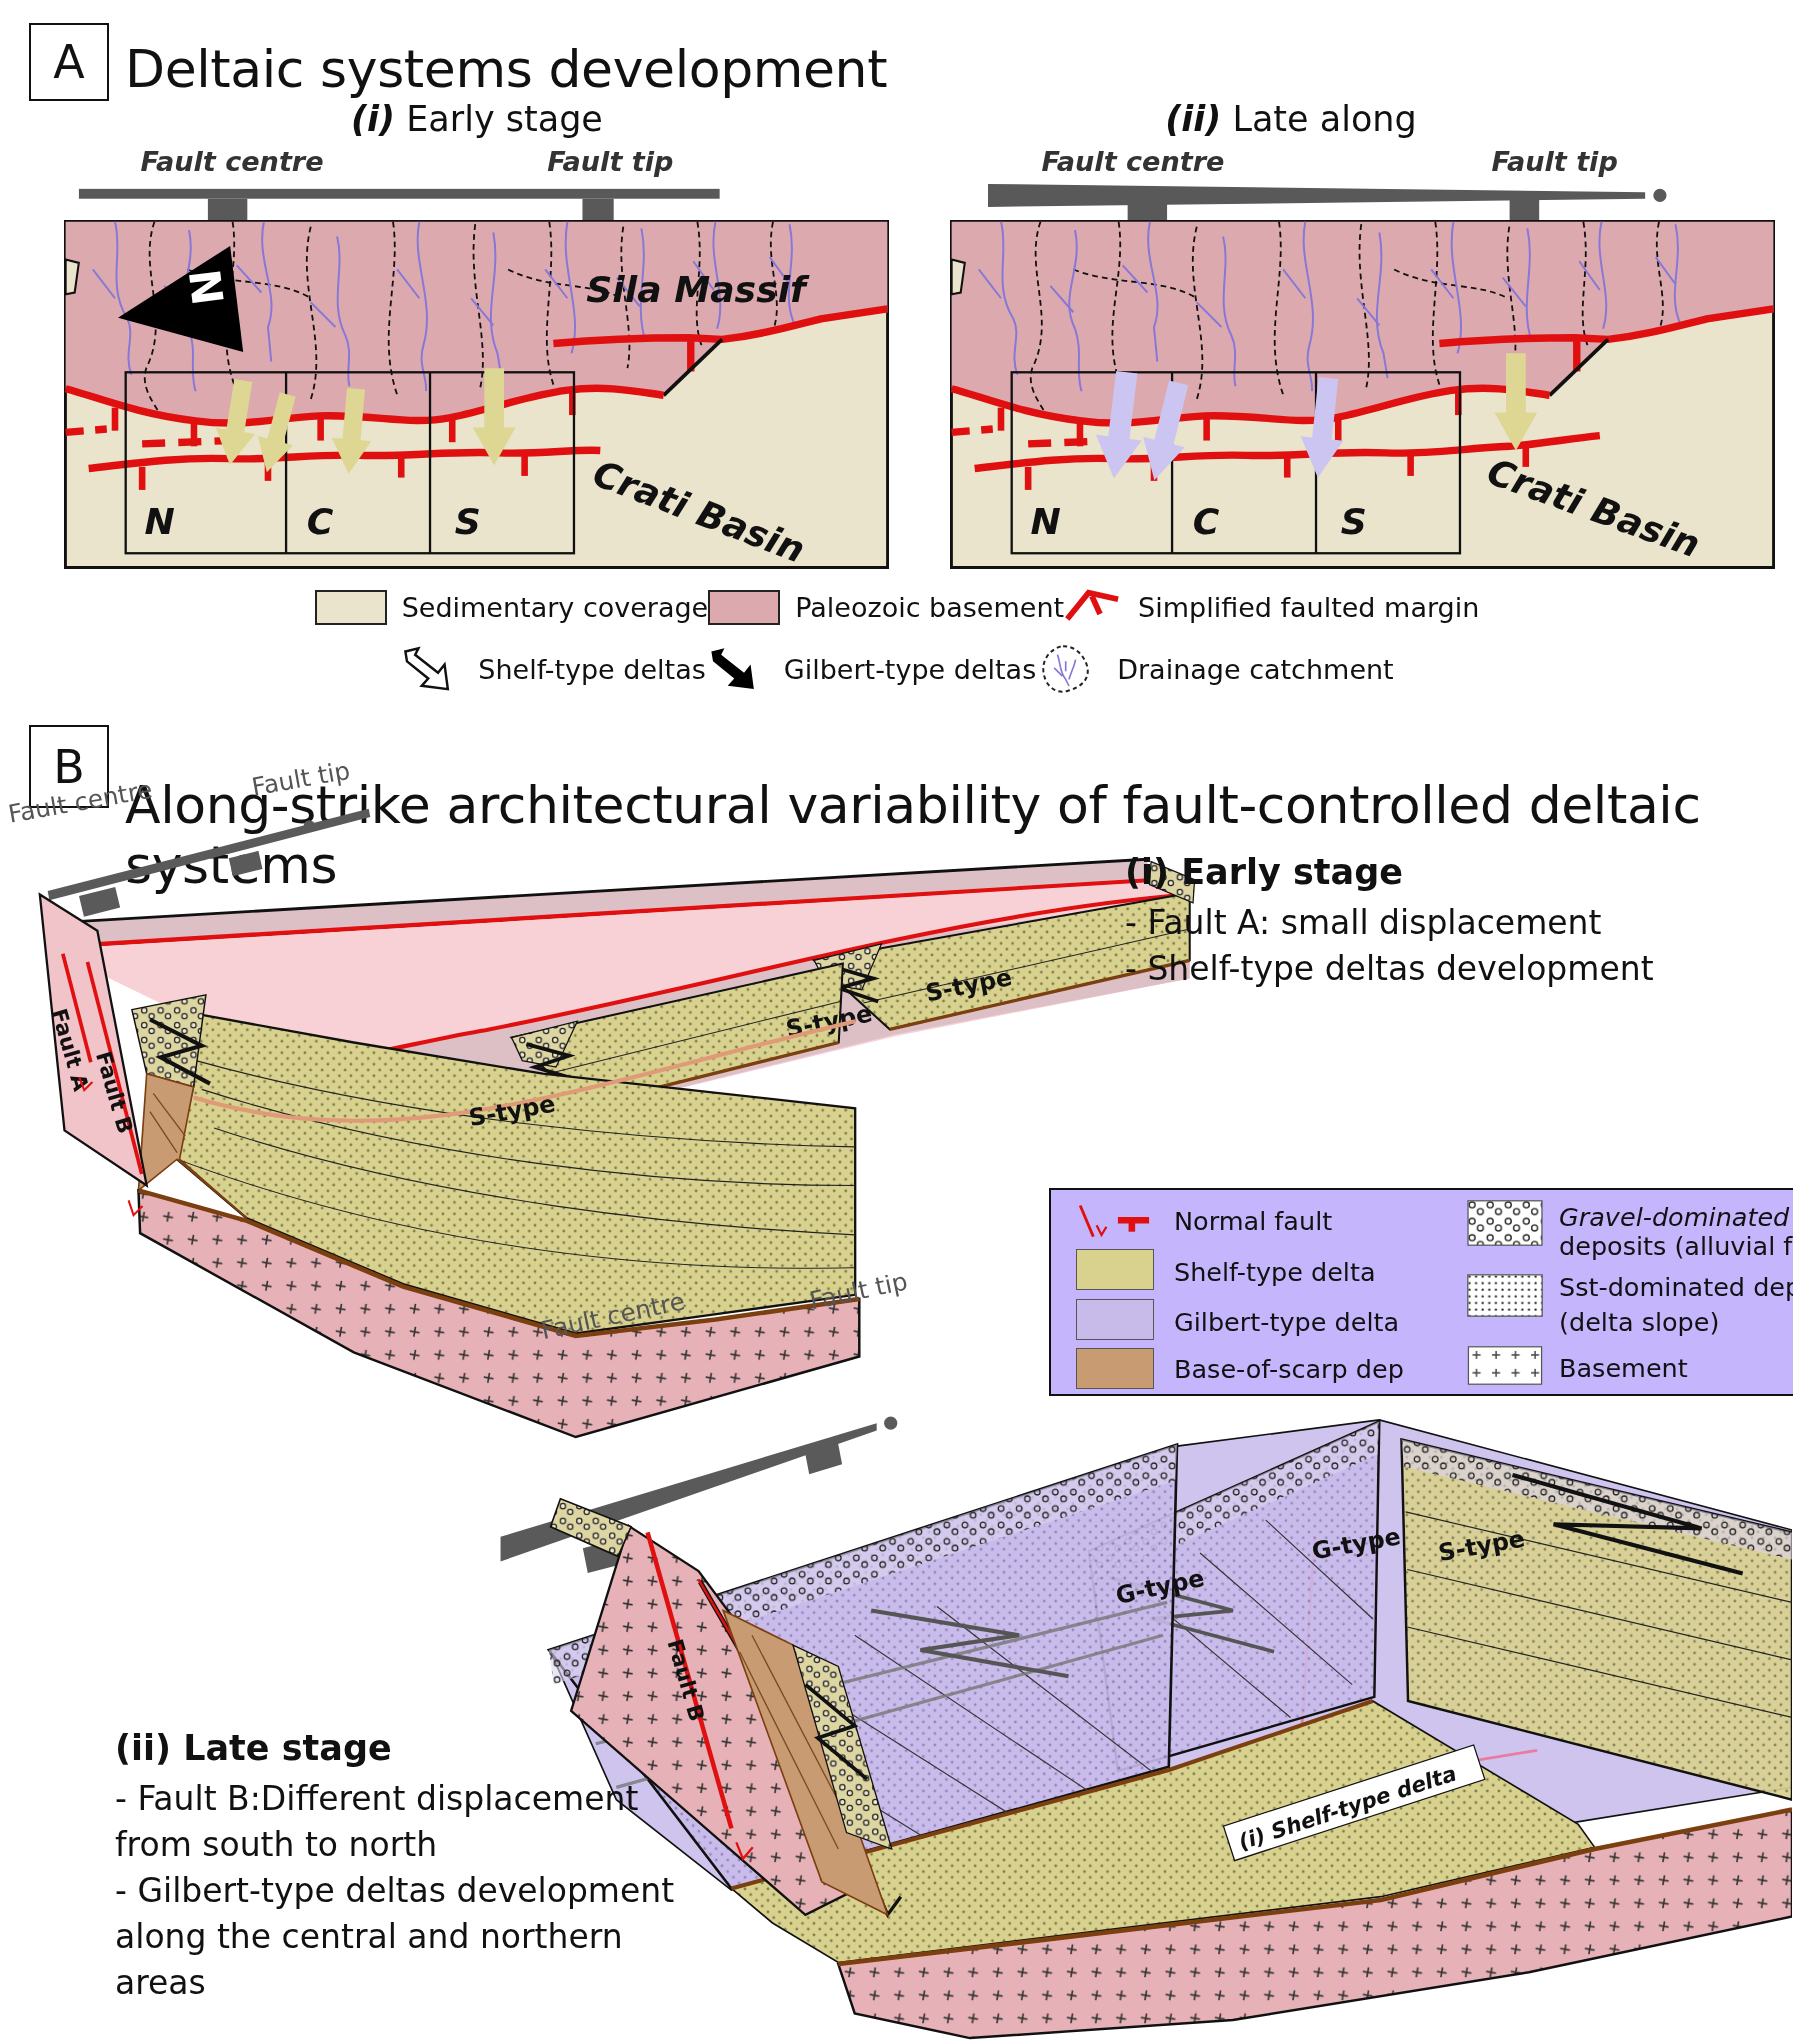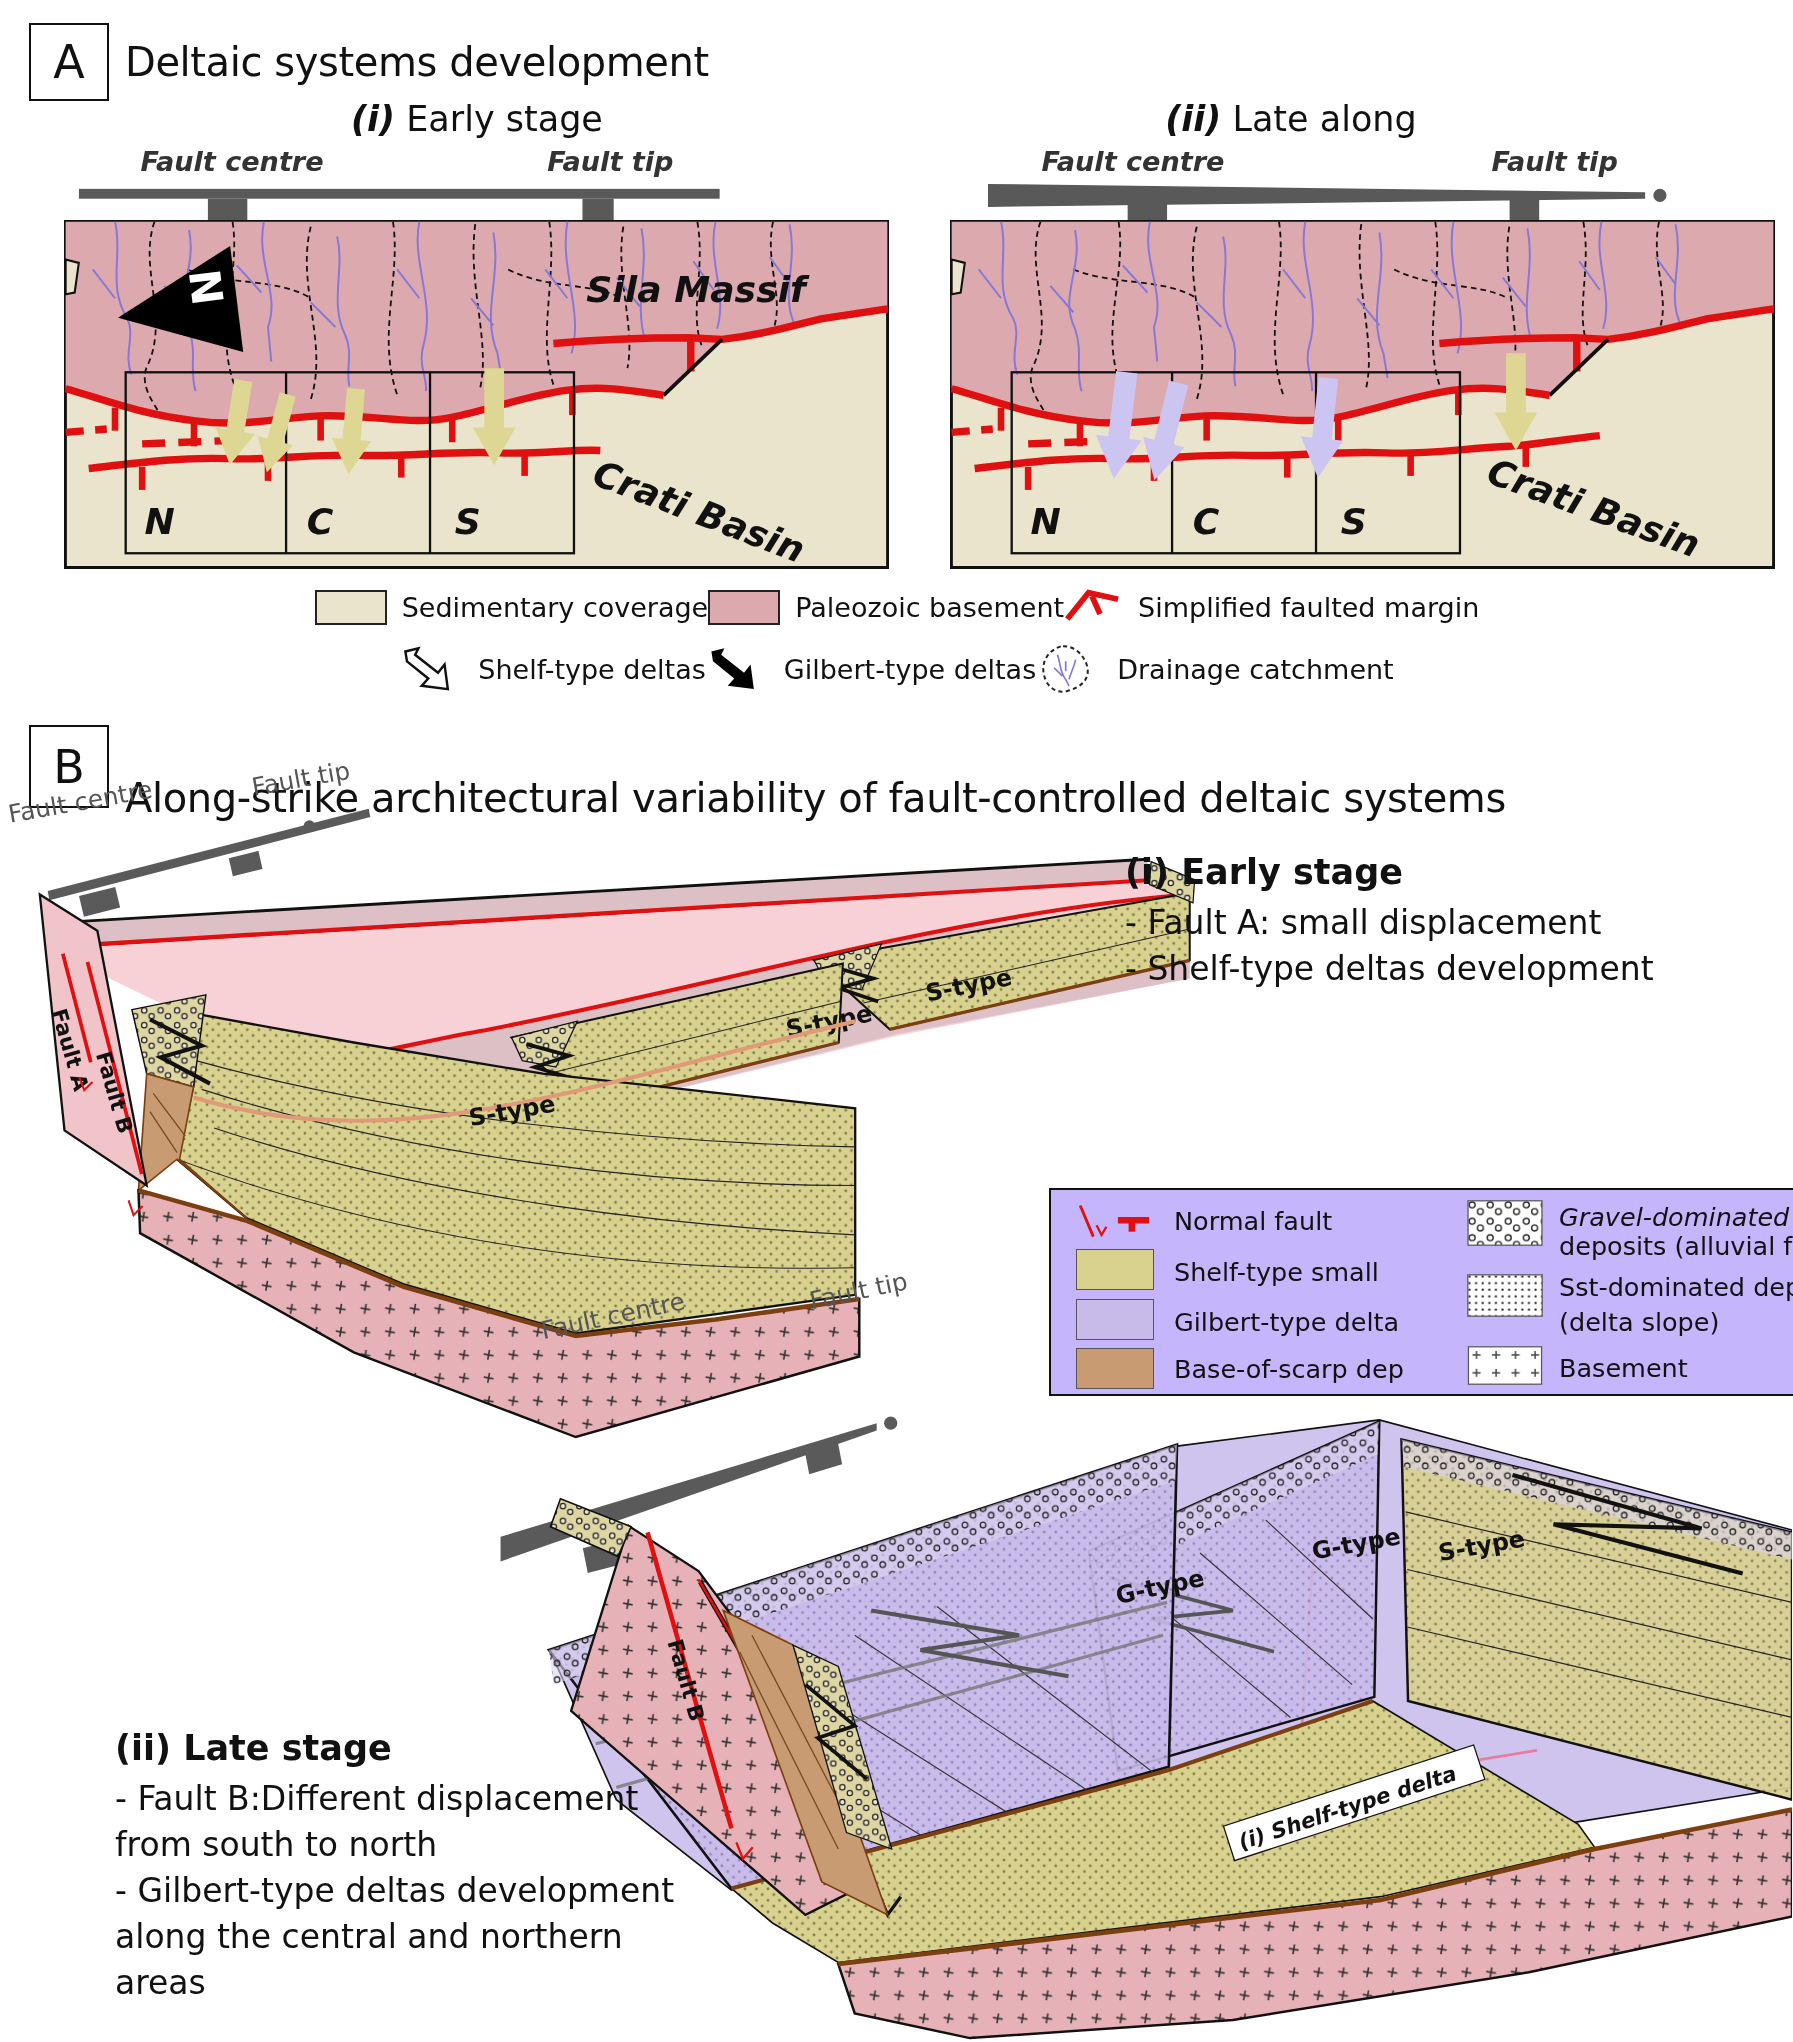--- a/index.html
+++ b/index.html
@@ -1,21 +1,21 @@
 <!DOCTYPE html>
 <html style="font-size:13px"><head>
 <meta charset="utf-8">
 <style>
   html,body{margin:0;padding:0;background:#fff;}
   #canvas{position:relative;width:1794px;height:2042px;background:#ffffff;
           font-family:"DejaVu Sans","Liberation Sans",sans-serif;color:#111;overflow:hidden;}
   .abs{position:absolute;}
   .panel-letter{display:flex;align-items:center;justify-content:center;
       border:2.5px solid #111;background:#fff;font-size:46px;}
-  .fig-title{font-size:40px;letter-spacing:-0.4px;}
+  .fig-title{font-size:52px;letter-spacing:-0.4px;}
   .stage-head{font-size:35px;text-align:center;white-space:nowrap;}
   .stage-head .num{font-weight:bold;font-style:italic;}
   .legendA-row{left:0;width:1794px;display:flex;justify-content:center;align-items:center;}
   .legA-item{display:flex;align-items:center;gap:15px;font-size:27px;white-space:nowrap;}
   .swatch{width:72px;height:35px;border:2.1px solid #222;box-sizing:border-box;}
   .sideblock{font-size:33px;line-height:46px;}
   .sideblock .h{font-size:35px;font-weight:bold;margin-bottom:5px;}
   .legendB{border:2.5px solid #111;background:#c4b5fd;margin-left:36px;}
   .legB-label{position:absolute;font-size:25.5px;white-space:nowrap;}
   svg text{font-family:"DejaVu Sans","Liberation Sans",sans-serif;}
@@ -373,21 +373,21 @@
 
   <svg class="abs" style="left:21.4px;top:11.5px;" width="82" height="43" viewBox="0 0 100 52">
     <path d="M10,4 L26,42" stroke="#e01010" stroke-width="3.5"></path>
     <path d="M30,28 L36,40 L42,30" stroke="#e01010" stroke-width="2.8" fill="none"></path>
     <path d="M56,22 L94,22" stroke="#e01010" stroke-width="8"></path>
     <path d="M73,22 L73,36" stroke="#e01010" stroke-width="8"></path>
   </svg>
   <span class="legB-label" style="left:123px;top:16.4px;">Normal fault</span>
 
   <div class="abs" style="left:25px;top:59px;width:76px;height:39px;background:#d9d18e;border:1.2px solid #555;"></div>
-  <span class="legB-label" style="left:123px;top:67px;">Shelf-type small</span>
+  <span class="legB-label" style="left:123px;top:67px;">Shelf-type delta</span>
 
   <div class="abs" style="left:25px;top:109px;width:76px;height:39px;background:#c8bbea;border:1.2px solid #555;"></div>
   <span class="legB-label" style="left:123px;top:117px;">Gilbert-type delta</span>
 
   <div class="abs" style="left:25px;top:158px;width:76px;height:39px;background:#c99b72;border:1.2px solid #555;"></div>
   <span class="legB-label" style="left:123px;top:164px;">Base-of-scarp dep</span>
 
   <svg class="abs" style="left:416px;top:10px;" width="76" height="46" viewBox="0 0 92 56">
     <rect x="1" y="1" width="90" height="54" fill="url(#patGravelL)" stroke="#555" stroke-width="1.5"></rect>
   </svg>

